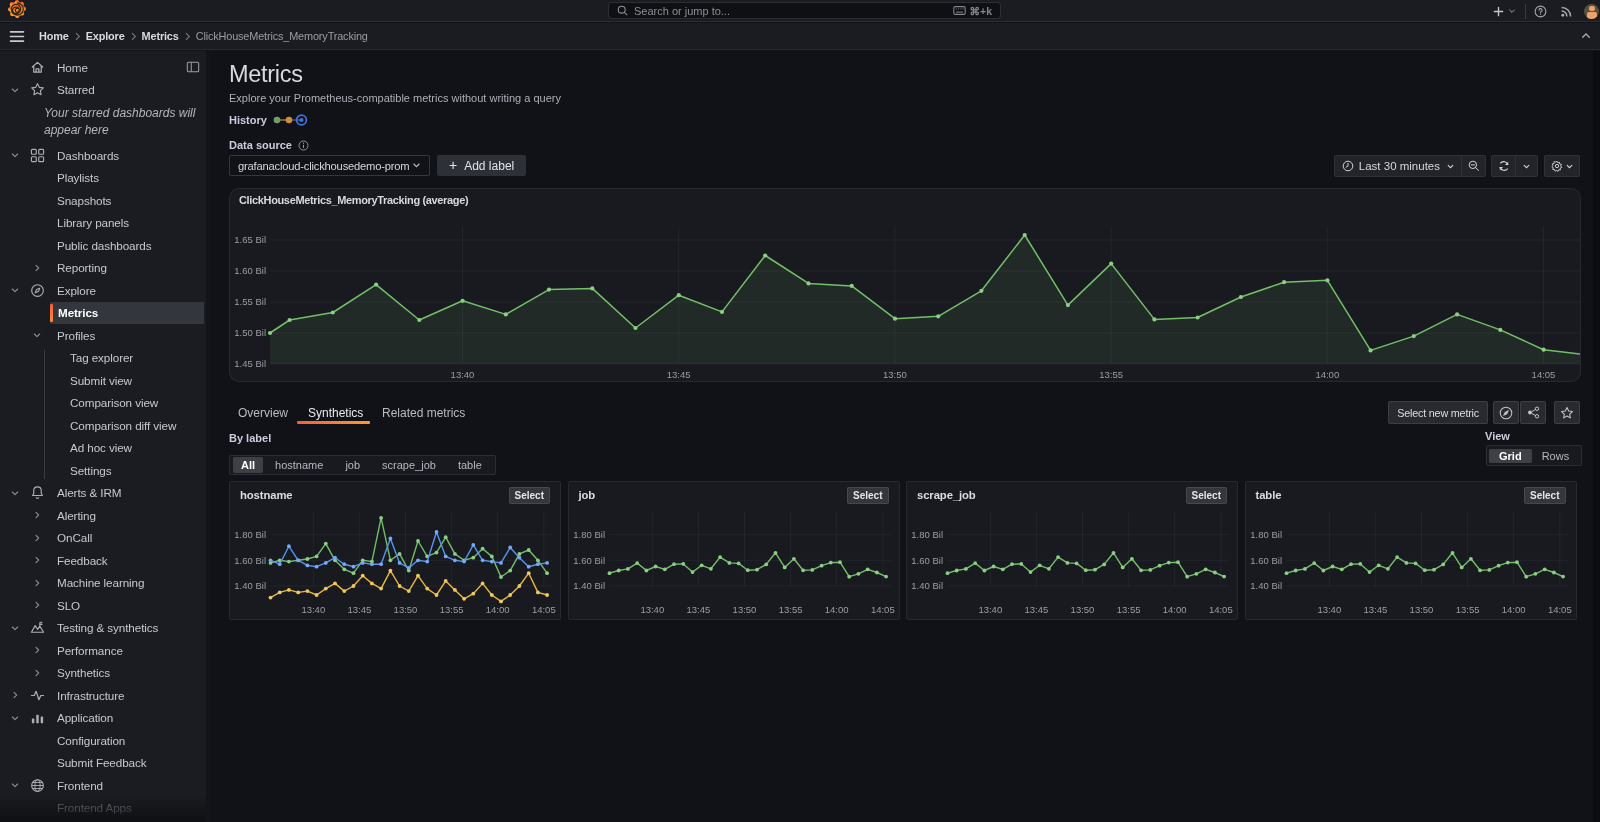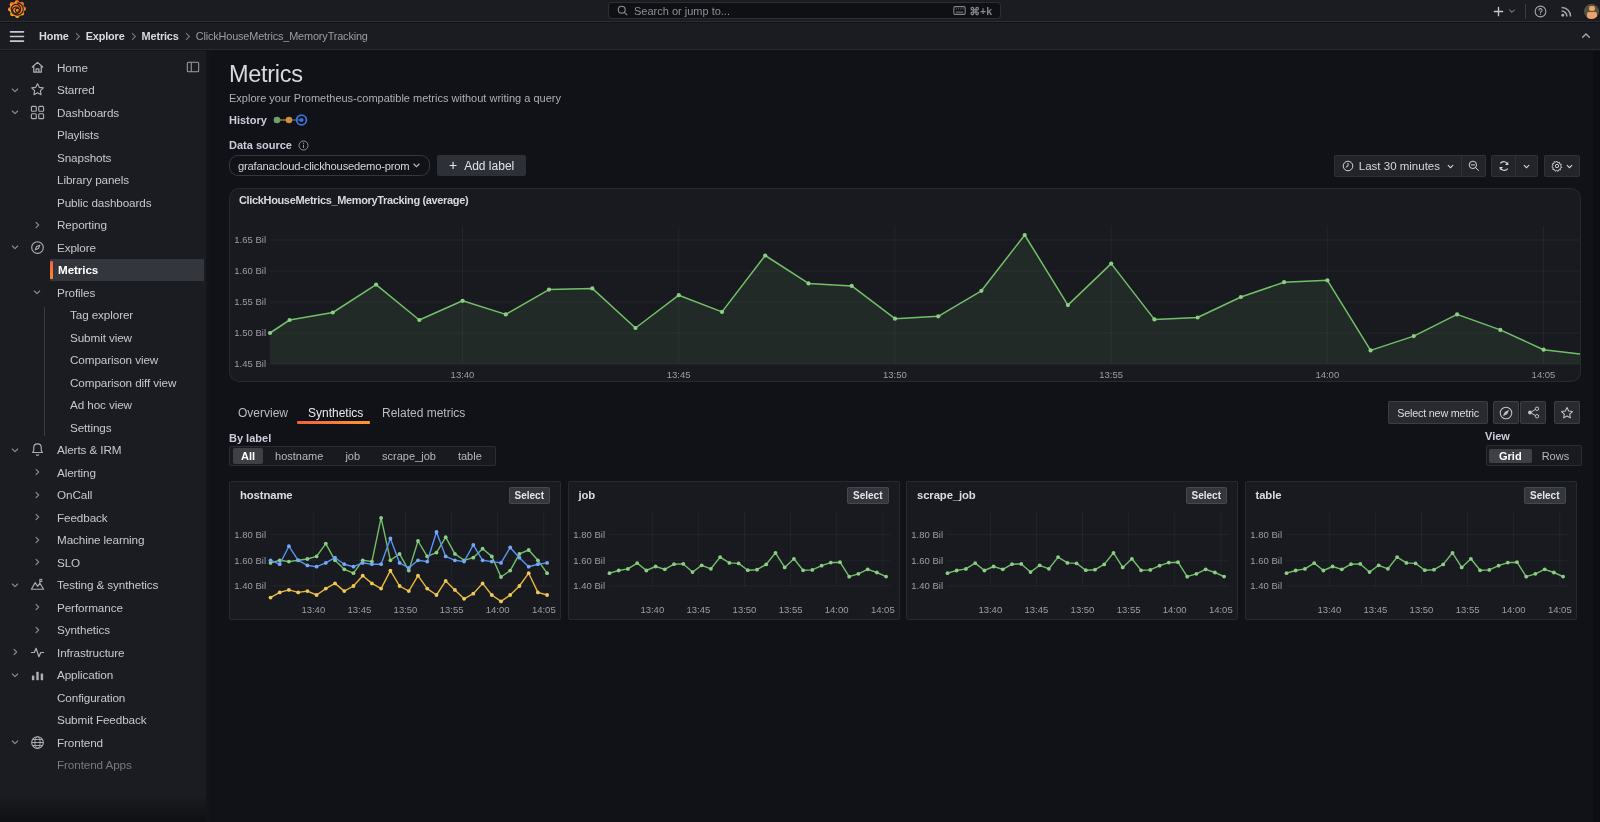--- a/index.html
+++ b/index.html
@@ -26,21 +26,21 @@
 .shint{font-style:italic;color:#b4b4bd;font-size:12px;line-height:16.5px;padding:4px 0 6px 44px}
 .sgroup{position:relative}
 .sline{position:absolute;left:44px;top:3px;bottom:3px;width:1px;background:rgba(204,204,220,0.18)}
 
 .h1{position:absolute;left:19px;top:10px;font-size:23.5px;font-weight:500;color:#d8d9e0;letter-spacing:-0.3px}
 .sub{position:absolute;left:19px;top:41px;font-size:11px;color:#adaeb8}
 .histrow{position:absolute;left:19px;top:62px;display:flex;align-items:center}
 .lab{font-size:11px;font-weight:700;color:#ccccdc}
 .dslab{position:absolute;left:19px;top:88px;display:flex;align-items:center;gap:6px}
 .combo{position:absolute;left:19px;top:104px;width:201px;height:21px;background:#111217;
-  border:1px solid rgba(204,204,220,0.20);border-radius:9px;display:flex;align-items:center;
+  border:1px solid rgba(204,204,220,0.20);border-radius:2px;display:flex;align-items:center;
   font-size:11.2px;font-weight:500;color:#d5d6dd;padding:0 8px;white-space:nowrap;letter-spacing:-0.2px}
 .addlabel{position:absolute;left:227px;top:104px;height:21px;background:#2e3038;border-radius:2px;
   display:flex;align-items:center;font-size:12px;font-weight:500;color:#e2e3e9;padding:0 12px;gap:7px}
 .timerow{position:absolute;right:20px;top:104px;display:flex;align-items:flex-start;height:22px}
 .tbtn{height:22px;font-size:11.5px;background:#232429;border:1px solid rgba(204,204,220,0.08);display:flex;
   align-items:center;color:#d5d6dd;font-weight:500}
 
 .panel{position:absolute;left:19px;top:137px;width:1352px;height:194px;background:#181a20;
   border:1px solid rgba(204,204,220,0.09);border-radius:10px}
 .ptitle{position:absolute;left:9px;top:5px;font-size:11px;font-weight:700;color:#d8d9e0;letter-spacing:-0.35px}
@@ -49,21 +49,21 @@
 .tab{position:absolute;top:13px;font-size:12px;color:#b9bac3}
 .tabsel{color:#e8e9ee;font-weight:500}
 .tabunder{position:absolute;left:68px;top:28px;width:73px;height:3px;
   background:linear-gradient(90deg,#f55f3e,#ff9830);border-radius:1px}
 .snm{position:absolute;right:93px;top:8px;height:23px;background:#282a30;border:1px solid rgba(204,204,220,0.13);
   border-radius:2px;display:flex;align-items:center;padding:0 8px;font-size:10.8px;font-weight:500;color:#dcdde3;letter-spacing:-0.2px}
 .icbtn{position:absolute;top:8px;width:26px;height:23px;background:#282a30;border:1px solid rgba(204,204,220,0.13);
   border-radius:2px;display:flex;align-items:center;justify-content:center}
 
 .bylab{position:absolute;left:19px;top:381px;font-size:11px;font-weight:700;color:#ccccdc}
-.pills{position:absolute;left:19px;top:395px;height:20px;background:#181a20;border:1px solid rgba(204,204,220,0.11);
+.pills{position:absolute;left:19px;top:404px;height:20px;background:#181a20;border:1px solid rgba(204,204,220,0.11);
   border-radius:2px;display:flex;align-items:center;padding:0 3px;gap:2px}
 .pill{font-size:11px;color:#b6b7c0;padding:2px 10px;border-radius:2px}
 .pill.on{background:#3e4046;color:#fff;font-weight:700;padding:2px 8px}
 .viewlab{position:absolute;left:1275px;top:379px;font-size:11px;font-weight:700;color:#ccccdc}
 .seg{position:absolute;left:1276px;top:394px;height:21px;background:#181a20;border:1px solid rgba(204,204,220,0.11);
   border-radius:2px;display:flex;align-items:center;padding:2px}
 .segi{font-size:11px;color:#b6b7c0;padding:1px 10px;border-radius:2px}
 .segi.on{background:#3e4046;color:#fff;font-weight:700}
 
 .cards{position:absolute;left:19px;top:430px;width:1352px;display:flex;gap:6.5px}
@@ -193,20 +193,21 @@
           <path d="M2 4.5 L6 8.5 L10 4.5" stroke="#8e8e96" stroke-width="1.6" fill="none" stroke-linecap="round" stroke-linejoin="round"></path>
         </svg>
       </span>
       <span class="sic">
         <svg width="15" height="15" viewBox="0 0 16 16" style="">
           <path d="M8 1.8 L9.9 5.7 L14.2 6.3 L11.1 9.3 L11.8 13.6 L8 11.5 L4.2 13.6 L4.9 9.3 L1.8 6.3 L6.1 5.7 Z" stroke="#aeaeb7" stroke-width="1.2" fill="none" stroke-linejoin="round"></path>
         </svg>
       </span>
       <span class="stx">Starred</span>
     </div>
+    <div class="shint">Your starred dashboards will<br>appear here</div>
     <div class="srow ">
       <span class="sch0">
         <svg width="8" height="8" viewBox="0 0 12 12">
           <path d="M2 4.5 L6 8.5 L10 4.5" stroke="#8e8e96" stroke-width="1.6" fill="none" stroke-linecap="round" stroke-linejoin="round"></path>
         </svg>
       </span>
       <span class="sic">
         <svg width="15" height="15" viewBox="0 0 16 16" style="">
           <rect x="1.5" y="1.5" width="5.2" height="5.2" rx="1" stroke="#aeaeb7" stroke-width="1.2" fill="none"></rect>
           <rect x="9.3" y="1.5" width="5.2" height="5.2" rx="1" stroke="#aeaeb7" stroke-width="1.2" fill="none"></rect>

